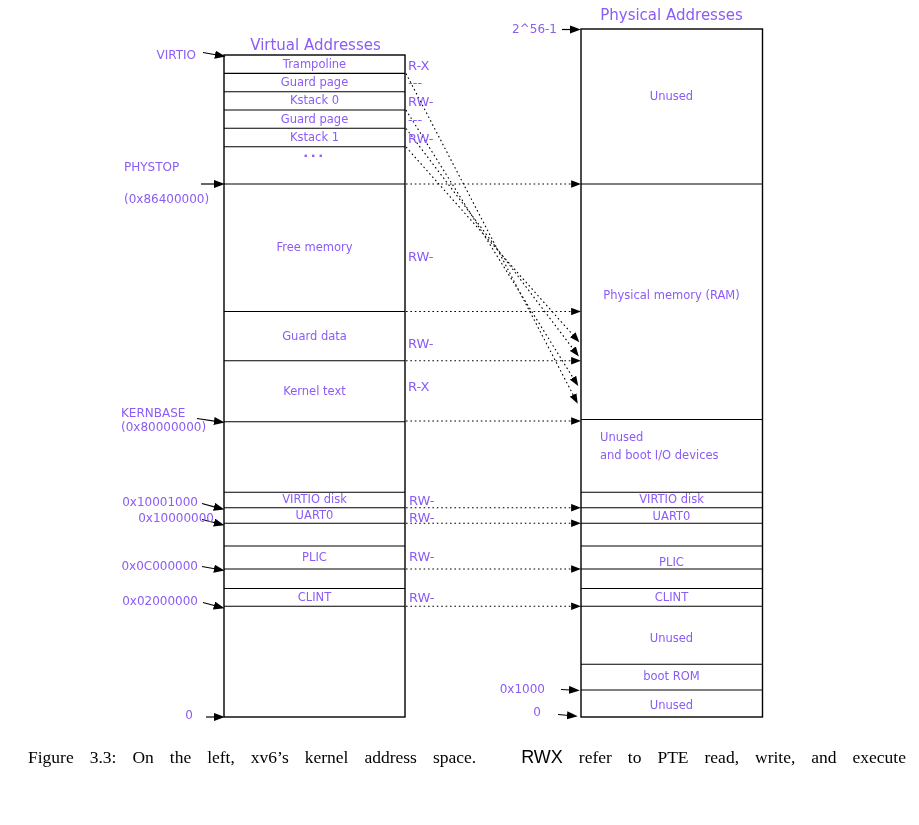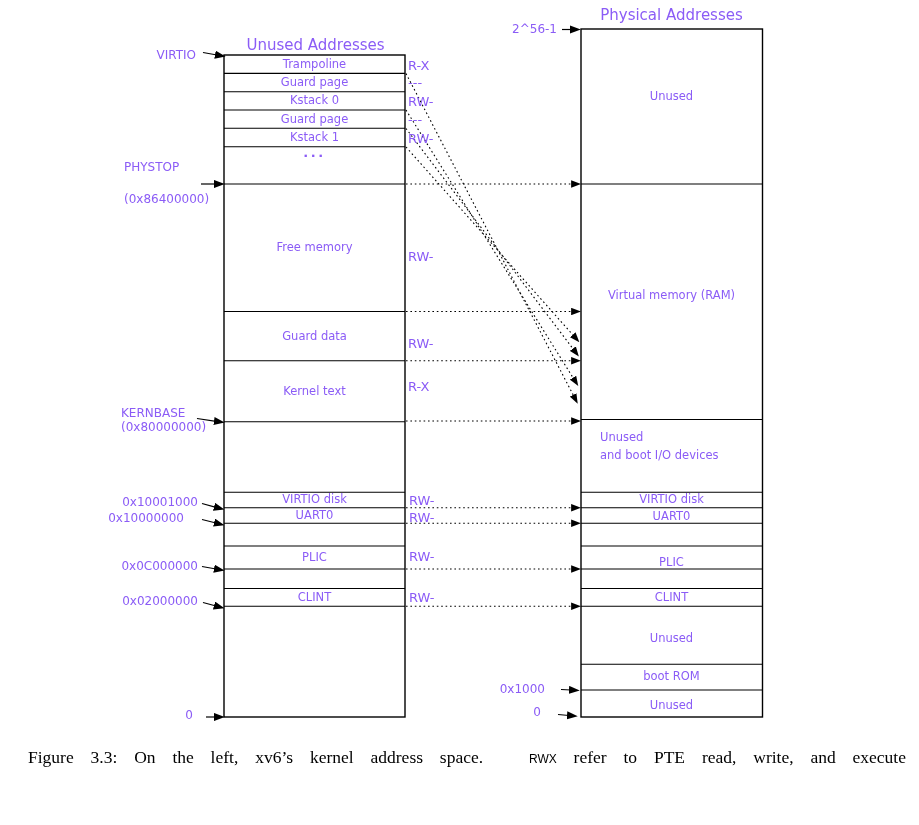--- a/index.html
+++ b/index.html
@@ -10,21 +10,21 @@
   .c{transform:translate(-50%,-50%);text-align:center;}
   .r{transform:translate(-100%,-50%);}
   .l{transform:translate(0,-50%);}
   .title{font-size:15px;}
   .ax{font-size:12px;}
   .perm{font-size:13px;}
   .dots{font-weight:bold;font-size:13px;letter-spacing:2.5px;}
   .caption{position:absolute;left:28px;top:744px;width:878px;
            font-family:"Liberation Serif","DejaVu Serif",serif;font-size:17.5px;line-height:27.5px;}
   .cap-just{text-align:justify;text-align-last:justify;}
-  .sans{font-family:"Liberation Sans","DejaVu Sans",sans-serif;font-size:12px;margin-left:29px;}
+  .sans{font-family:"Liberation Sans","DejaVu Sans",sans-serif;font-size:18px;margin-left:29px;}
 </style>
 </head>
 <body>
 
 <div class="stage">
 
   <svg width="919" height="745">
     <defs>
       <marker id="ah" viewBox="0 0 8 6" refX="1.5" refY="3" markerWidth="9" markerHeight="7" orient="auto">
         <path d="M0,0 L8,3 L0,6 Z" fill="#000"></path>
@@ -96,21 +96,21 @@
       <line x1="202" y1="519.5" x2="216" y2="523" marker-end="url(#ah)"></line>
       <line x1="202" y1="566.5" x2="216" y2="569" marker-end="url(#ah)"></line>
       <line x1="203" y1="602.5" x2="216" y2="606" marker-end="url(#ah)"></line>
       <line x1="206" y1="717" x2="216" y2="717" marker-end="url(#ah)"></line>
       <line x1="562" y1="29.5" x2="572" y2="29.5" marker-end="url(#ah)"></line>
       <line x1="561" y1="689.5" x2="571" y2="690" marker-end="url(#ah)"></line>
       <line x1="558" y1="714.5" x2="569" y2="715.5" marker-end="url(#ah)"></line>
     </g>
   </svg>
 
-  <div class="t c title" style="left:315.5px;top:45px">Unused Addresses</div>
+  <div class="t c title" style="left:315.5px;top:45px">Virtual Addresses</div>
   <div class="t c title" style="left:671.5px;top:14.5px">Physical Addresses</div>
 
   <div class="t c" style="left:314.5px;top:64.5px">Trampoline</div>
   <div class="t c" style="left:314.5px;top:82.5px">Guard page</div>
   <div class="t c" style="left:314.5px;top:101px">Kstack 0</div>
   <div class="t c" style="left:314.5px;top:119.5px">Guard page</div>
   <div class="t c" style="left:314.5px;top:137.5px">Kstack 1</div>
   <div class="t c dots" style="left:314.5px;top:152px">...</div>
   <div class="t c" style="left:314.5px;top:247.5px">Free memory</div>
   <div class="t c" style="left:314.5px;top:337px">Guard data</div>
@@ -127,38 +127,38 @@
   <div class="t l perm" style="left:408px;top:137.5px">RW-</div>
   <div class="t l perm" style="left:408px;top:255.5px">RW-</div>
   <div class="t l perm" style="left:408px;top:342.5px">RW-</div>
   <div class="t l perm" style="left:408px;top:385.5px">R-X</div>
   <div class="t l perm" style="left:409px;top:500px">RW-</div>
   <div class="t l perm" style="left:409px;top:517px">RW-</div>
   <div class="t l perm" style="left:409px;top:556px">RW-</div>
   <div class="t l perm" style="left:409px;top:597px">RW-</div>
 
   <div class="t c" style="left:671.5px;top:97px">Unused</div>
-  <div class="t c" style="left:671.5px;top:296px">Virtual memory (RAM)</div>
+  <div class="t c" style="left:671.5px;top:296px">Physical memory (RAM)</div>
   <div class="t l" style="left:600px;top:437.5px">Unused</div>
   <div class="t l" style="left:600px;top:456px">and boot I/O devices</div>
   <div class="t c" style="left:671.5px;top:500px">VIRTIO disk</div>
   <div class="t c" style="left:671.5px;top:516.5px">UART0</div>
   <div class="t c" style="left:671.5px;top:563px">PLIC</div>
   <div class="t c" style="left:671.5px;top:597.5px">CLINT</div>
   <div class="t c" style="left:671.5px;top:638.5px">Unused</div>
   <div class="t c" style="left:671.5px;top:677px">boot ROM</div>
   <div class="t c" style="left:671.5px;top:705.5px">Unused</div>
 
   <div class="t r ax" style="left:196px;top:55px">VIRTIO</div>
   <div class="t l ax" style="left:124px;top:167px">PHYSTOP</div>
   <div class="t l ax" style="left:124px;top:198.5px">(0x86400000)</div>
   <div class="t l ax" style="left:121px;top:413px">KERNBASE</div>
   <div class="t l ax" style="left:121px;top:427px">(0x80000000)</div>
   <div class="t r ax" style="left:198px;top:501.5px">0x10001000</div>
-  <div class="t r ax" style="left:184px;top:517.5px">0x10000000</div>
+  <div class="t r ax" style="left:214px;top:517.5px">0x10000000</div>
   <div class="t r ax" style="left:198px;top:566px">0x0C000000</div>
   <div class="t r ax" style="left:198px;top:600.5px">0x02000000</div>
   <div class="t r ax" style="left:193px;top:715px">0</div>
 
   <div class="t r ax" style="left:557px;top:28.5px">2^56-1</div>
   <div class="t r ax" style="left:545px;top:688.5px">0x1000</div>
   <div class="t r ax" style="left:541px;top:711.5px">0</div>
 
   <div class="caption">
     <div class="cap-just"><span>Figure 3.3: On the left, xv6’s kernel address space. </span><span class="sans">RWX</span><span> refer to PTE read, write, and execute</span></div>

